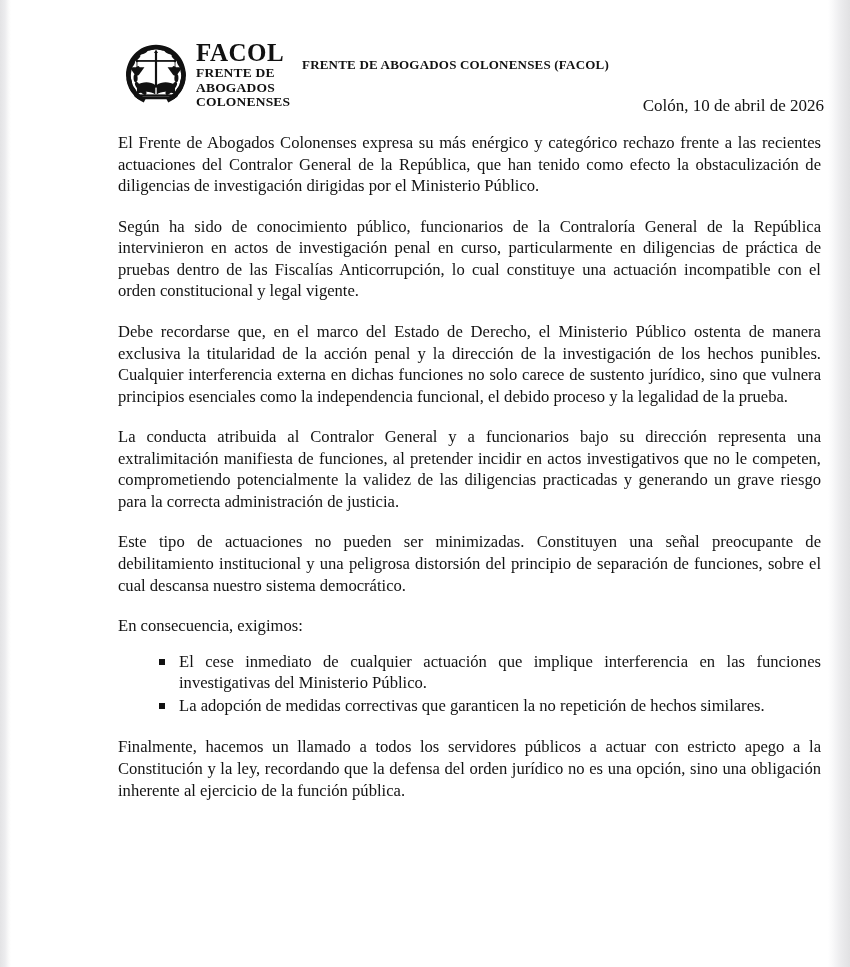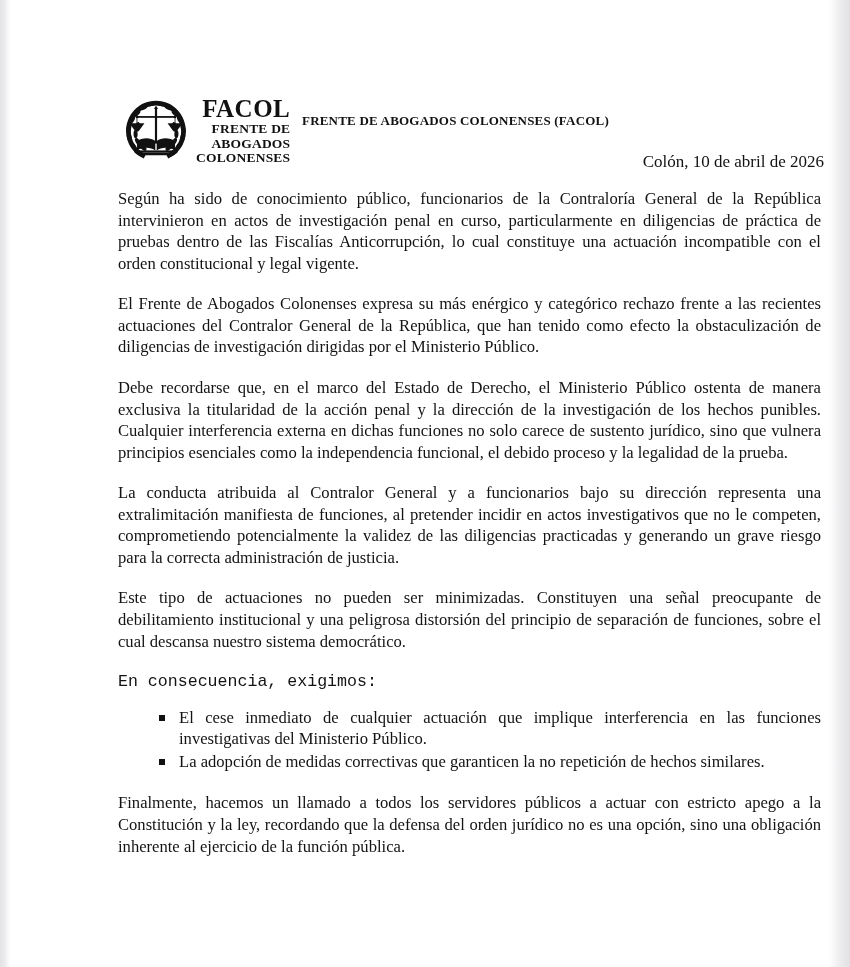--- a/index.html
+++ b/index.html
@@ -41,22 +41,21 @@
     top: 0;
     bottom: 0;
     background: #ffffff;
     padding: 0;
   }
 
   
   .letterhead {
     position: relative;
     height: 92px;
-    margin-top: 96px;
-    text-align: right;
+    margin-top: 40px;
   }
   .logo-block {
     position: absolute;
     left: 111px;
     top: 0;
     display: flex;
     align-items: center;
     gap: 6px;
   }
   .crest {
@@ -113,21 +112,20 @@
   .body-text p {
     margin: 0 0 19px 0;
     font-size: 16.6px;
     line-height: 1.30;
     text-align: justify;
     color: #131313;
     hyphens: none;
   }
   .body-text p.lead-in {
     margin-bottom: 14px;
-    font-family: Liberation Mono, monospace;
   }
 
   ul.demands {
     list-style: none;
     margin: 0 0 20px 0;
     padding: 0 0 0 41px;
   }
   ul.demands li {
     position: relative;
     font-size: 16.6px;
@@ -226,22 +224,22 @@
         <span class="wm-sub">ABOGADOS</span>
         <span class="wm-sub">COLONENSES</span>
       </div>
     </div>
 
     <div class="org-title">FRENTE DE ABOGADOS COLONENSES (FACOL)</div>
     <div class="dateline">Colón, 10 de abril de 2026</div>
   </div>
 
   <div class="body-text">
+    <p>El Frente de Abogados Colonenses expresa su más enérgico y categórico rechazo frente a las recientes actuaciones del Contralor General de la República, que han tenido como efecto la obstaculización de diligencias de investigación dirigidas por el Ministerio Público.</p>
     <p>Según ha sido de conocimiento público, funcionarios de la Contraloría General de la República intervinieron en actos de investigación penal en curso, particularmente en diligencias de práctica de pruebas dentro de las Fiscalías Anticorrupción, lo cual constituye una actuación incompatible con el orden constitucional y legal vigente.</p>
-    <p>El Frente de Abogados Colonenses expresa su más enérgico y categórico rechazo frente a las recientes actuaciones del Contralor General de la República, que han tenido como efecto la obstaculización de diligencias de investigación dirigidas por el Ministerio Público.</p>
     <p>Debe recordarse que, en el marco del Estado de Derecho, el Ministerio Público ostenta de manera exclusiva la titularidad de la acción penal y la dirección de la investigación de los hechos punibles. Cualquier interferencia externa en dichas funciones no solo carece de sustento jurídico, sino que vulnera principios esenciales como la independencia funcional, el debido proceso y la legalidad de la prueba.</p>
     <p>La conducta atribuida al Contralor General y a funcionarios bajo su dirección representa una extralimitación manifiesta de funciones, al pretender incidir en actos investigativos que no le competen, comprometiendo potencialmente la validez de las diligencias practicadas y generando un grave riesgo para la correcta administración de justicia.</p>
     <p>Este tipo de actuaciones no pueden ser minimizadas. Constituyen una señal preocupante de debilitamiento institucional y una peligrosa distorsión del principio de separación de funciones, sobre el cual descansa nuestro sistema democrático.</p>
 
     <p class="lead-in">En consecuencia, exigimos:</p>
 
     <ul class="demands">
       <li>
         <span class="sq-bullet"></span>
         <span>El cese inmediato de cualquier actuación que implique interferencia en las funciones investigativas del Ministerio Público.</span>

